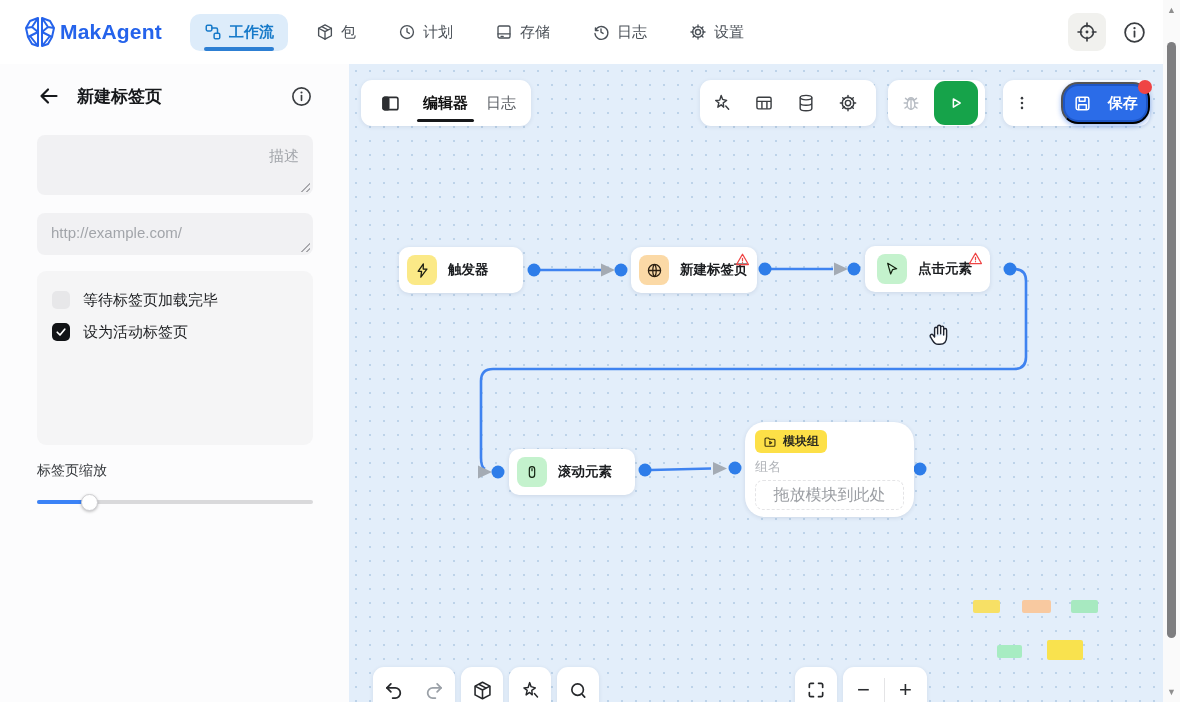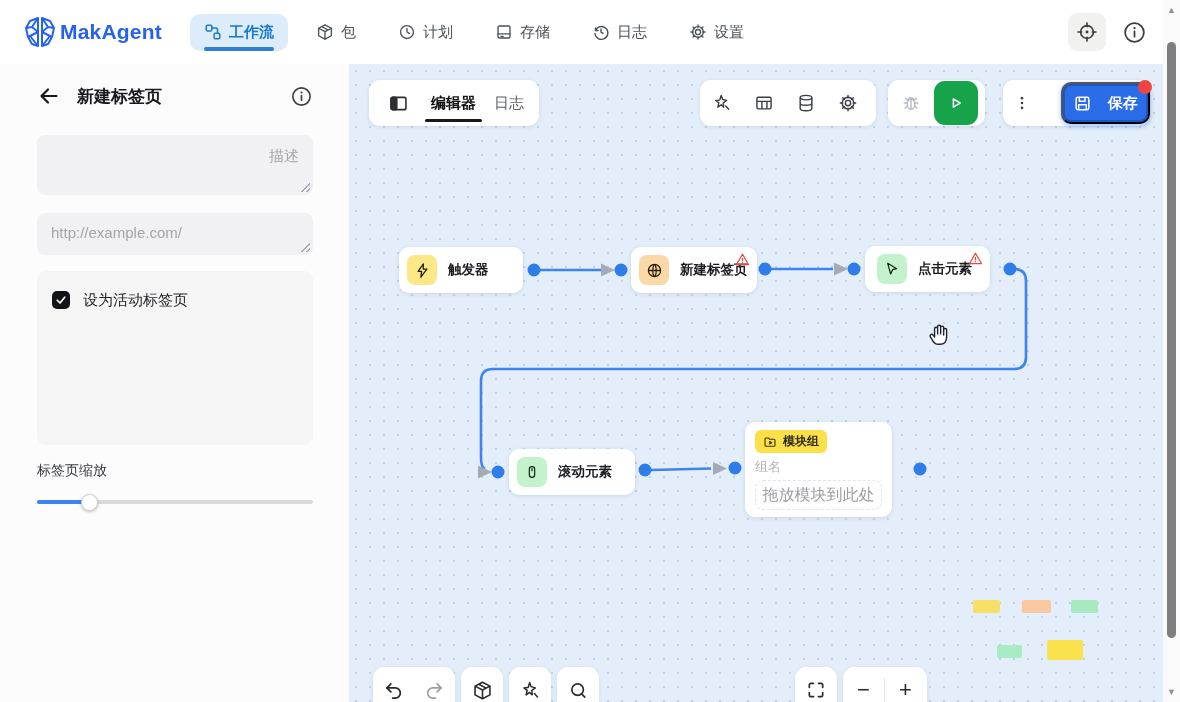--- a/index.html
+++ b/index.html
@@ -58,50 +58,50 @@
 
   
   .canvas { position:absolute; left:349px; top:64px; width:814px; height:638px;
     background-color:#e3eefa;
     background-image:radial-gradient(circle,#bdd3e9 1.2px,transparent 1.4px);
     background-size:14px 14px; overflow:hidden; z-index:10; }
   .card { position:absolute; background:#fff; border-radius:11px;
     box-shadow:0 1px 4px rgba(30,50,90,.10); display:flex; align-items:center; }
   .icon-btn { width:42px; height:46px; display:flex; align-items:center;
     justify-content:center; cursor:pointer; }
-  .tabs-card { left:20px; top:16px; width:170px; height:46px; padding:16px 12px; gap:14px; }
+  .tabs-card { left:12px; top:16px; width:170px; height:46px; padding:16px 12px; gap:14px; }
   .ed-tab { font-size:15px; cursor:pointer; position:relative; padding:12px 2px; }
   .ed-tab.active { font-weight:bold; color:#111; }
   .ed-tab.active::after { content:""; position:absolute; left:-4px; right:-4px; bottom:3px;
     height:3px; background:#17181a; border-radius:2px; }
   .ed-tab.idle { color:#5c6066; }
   .tools-card { left:351px; top:16px; width:176px; height:46px; padding:0 1px; }
   .run-card { left:539px; top:16px; width:97px; height:46px; padding:0 2px; }
   .play-btn { width:44px; height:44px; border-radius:11px; background:#16a34a; border:none;
     display:flex; align-items:center; justify-content:center; cursor:pointer; margin-left:2px; }
   .save-card { left:654px; top:16px; width:147px; height:46px; }
-  .save-btn { position:relative; margin-left:20px; width:99px; height:42px; border-radius:10px;
+  .save-btn { position:relative; margin-left:20px; width:99px; height:42px; border-radius:17px;
     background:#2b6ce8; box-shadow:0 0 0 2px #1d55c5 inset, 0 2px 5px rgba(43,108,232,.45);
     color:#fff; font-size:15px; font-weight:bold; display:flex; align-items:center;
     justify-content:center; gap:16px; cursor:pointer; }
   .save-dot { position:absolute; right:-4px; top:-4px; width:14px; height:14px;
     border-radius:50%; background:#ef4444; }
 
   
   .node { position:absolute; height:46px; background:#fff; border-radius:10px;
     box-shadow:0 1px 4px rgba(30,50,90,.12); display:flex; align-items:center;
     padding:0 14px 0 8px; gap:11px; cursor:pointer; }
   .node-ic { width:30px; height:30px; border-radius:8px; display:flex;
     align-items:center; justify-content:center; flex:0 0 auto; }
   .ic-yellow { background:#fbe987; } .ic-orange { background:#fbd9a6; }
   .ic-green { background:#c4f2cd; }
   .node-label { font-size:13.5px; font-weight:bold; color:#1b1d20; white-space:nowrap; }
   .warn { position:absolute; right:7px; top:5px; }
-  .group-card { position:absolute; left:396px; top:358px; width:147px; height:95px;
-    background:#fff; border-radius:10px; box-shadow:0 1px 4px rgba(30,50,90,.12);
+  .group-card { position:absolute; left:396px; top:358px; width:169px; height:95px;
+    background:#fff; border-radius:20px; box-shadow:0 1px 4px rgba(30,50,90,.12);
     padding:8px 10px; cursor:pointer; }
   .group-badge { display:inline-flex; align-items:center; gap:6px; background:#fde047;
     border-radius:6px; padding:3px 8px; font-size:12px; font-weight:bold; color:#2a2a20; }
   .group-name { margin-top:5px; font-size:13px; color:#b0b3b8; }
   .drop-zone { margin-top:4px; border:1.6px dashed #e4e4e6; border-radius:8px;
     height:30px; display:flex; align-items:center; justify-content:center;
     font-size:16px; color:#9b9ea3; }
 
   .mini { position:absolute; border-radius:2px; }
   .mini.y1 { left:624px; top:536px; width:27px; height:13px; background:#f7e065; }
@@ -242,20 +242,26 @@
   <div class="sb-textarea ta-desc">
     <span>描述</span>
     <span class="resize-h"></span>
   </div>
   <div class="sb-textarea ta-url">
     <span>http://example.com/</span>
     <span class="resize-h"></span>
   </div>
 
   <div class="chk-panel">
+    <div class="chk-row">
+      <span class="chk-box">
+        
+      </span>
+      <span class="chk-label">等待标签页加载完毕</span>
+    </div>
     <div class="chk-row on">
       <span class="chk-box">
         <svg class="chk-mark" width="12" height="12" viewBox="0 0 24 24" fill="none" stroke="#fff" stroke-width="3.4" stroke-linecap="round" stroke-linejoin="round">
             <path d="M4.5 12.5 L10 18 L19.5 6.5"></path>
           </svg>
       </span>
       <span class="chk-label">设为活动标签页</span>
     </div>
   </div>
 

